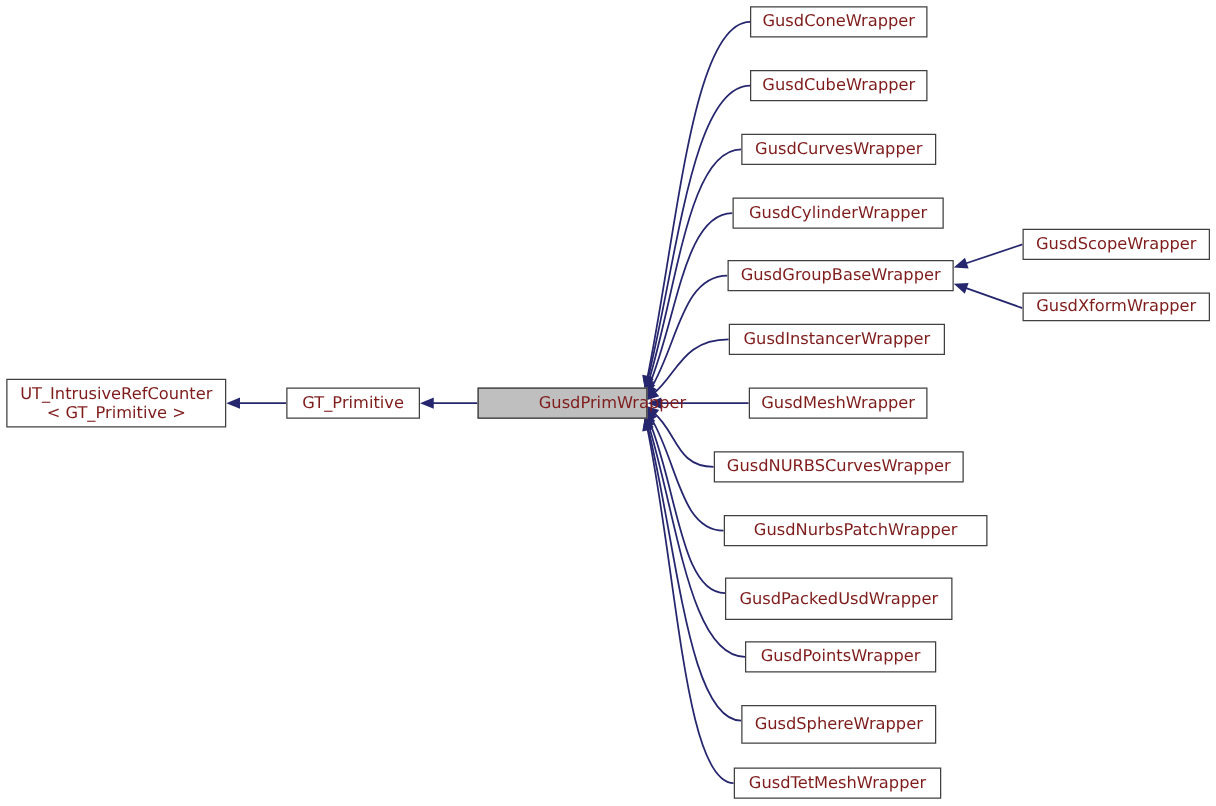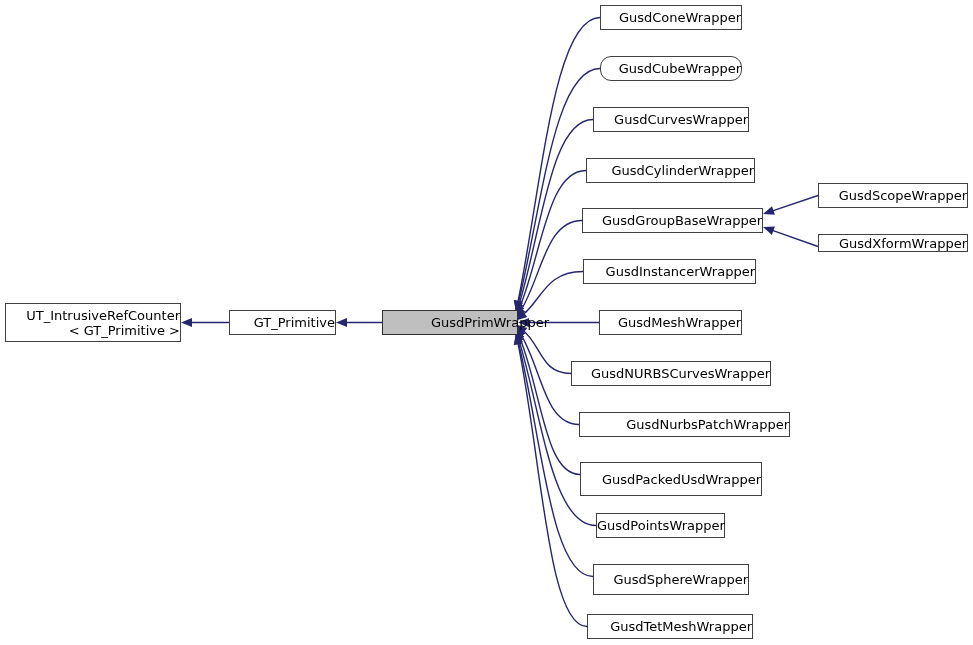--- a/index.html
+++ b/index.html
@@ -21,27 +21,27 @@
     top: 0;
     width: 973px;
     height: 645px;
     pointer-events: none;
   }
   .node {
     position: absolute;
     box-sizing: border-box;
     border: 1px solid #404040;
     background: #ffffff;
-    color: #000000;
+    color: #7f1d1d;
     font-size: 13px;
     line-height: 15px;
     display: flex;
     align-items: center;
     justify-content: center;
-    text-align: right;
+    text-align: center;
     white-space: pre;
     letter-spacing: 0px;
     z-index: 2;
   }
   .node.highlight {
     background: #bfbfbf;
     border-color: #303030;
     padding-left: 48px;
   }
   .node .label {
@@ -87,28 +87,28 @@
       <line x1="772.4781812347568" y1="210.81188449376364" x2="818" y2="195.5" stroke="#26266e" stroke-width="1.4"></line>
       <polygon points="763,214 771.9913473804261,206.22789138749945 774.8606513360387,214.75825449878053" fill="#26266e"></polygon>
       <line x1="772.4251482208712" y1="230.34164346012705" x2="818" y2="246.5" stroke="#26266e" stroke-width="1.4"></line>
       <polygon points="763,227 774.8714026000155,226.43449110674774 771.8639234859011,234.91712450553175" fill="#26266e"></polygon>
     </svg>
   <div id="node-layer">
       <div class="node" style="left: 5px; top: 303px; width: 176px; height: 39px;"><span class="label">UT_IntrusiveRefCounter<br><span>&lt; GT_Primitive &gt;</span></span></div>
       <div class="node" style="left: 229px; top: 310px; width: 107px; height: 25px;"><span class="label">GT_Primitive</span></div>
       <div class="node highlight" style="left: 382px; top: 310px; width: 136px; height: 25px;"><span class="label">GusdPrimWrapper</span></div>
       <div class="node" style="left: 600px; top: 5px; width: 142px; height: 25px;"><span class="label">GusdConeWrapper</span></div>
-      <div class="node" style="left: 600px; top: 56px; width: 142px; height: 25px; border-radius: 11px;"><span class="label">GusdCubeWrapper</span></div>
+      <div class="node" style="left: 600px; top: 56px; width: 142px; height: 25px;"><span class="label">GusdCubeWrapper</span></div>
       <div class="node" style="left: 593px; top: 107px; width: 156px; height: 25px;"><span class="label">GusdCurvesWrapper</span></div>
       <div class="node" style="left: 586px; top: 158px; width: 169px; height: 25px;"><span class="label">GusdCylinderWrapper</span></div>
       <div class="node" style="left: 582px; top: 208px; width: 181px; height: 25px;"><span class="label">GusdGroupBaseWrapper</span></div>
       <div class="node" style="left: 583px; top: 259px; width: 173px; height: 25px;"><span class="label">GusdInstancerWrapper</span></div>
       <div class="node" style="left: 599px; top: 310px; width: 143px; height: 25px;"><span class="label">GusdMeshWrapper</span></div>
       <div class="node" style="left: 571px; top: 361px; width: 200px; height: 25px;"><span class="label">GusdNURBSCurvesWrapper</span></div>
       <div class="node" style="left: 579px; top: 412px; width: 211px; height: 25px;"><span class="label">GusdNurbsPatchWrapper</span></div>
       <div class="node" style="left: 580px; top: 462px; width: 182px; height: 34px;"><span class="label">GusdPackedUsdWrapper</span></div>
-      <div class="node" style="left: 596px; top: 513px; width: 129px; height: 25px;"><span class="label">GusdPointsWrapper</span></div>
+      <div class="node" style="left: 596px; top: 513px; width: 153px; height: 25px;"><span class="label">GusdPointsWrapper</span></div>
       <div class="node" style="left: 593px; top: 564px; width: 156px; height: 31px;"><span class="label">GusdSphereWrapper</span></div>
       <div class="node" style="left: 587px; top: 614px; width: 166px; height: 25px;"><span class="label">GusdTetMeshWrapper</span></div>
       <div class="node" style="left: 818px; top: 183px; width: 150px; height: 25px;"><span class="label">GusdScopeWrapper</span></div>
-      <div class="node" style="left: 818px; top: 234px; width: 150px; height: 18px;"><span class="label">GusdXformWrapper</span></div>
+      <div class="node" style="left: 818px; top: 234px; width: 150px; height: 23px;"><span class="label">GusdXformWrapper</span></div>
     </div>
 </div>
 
 </body></html>

